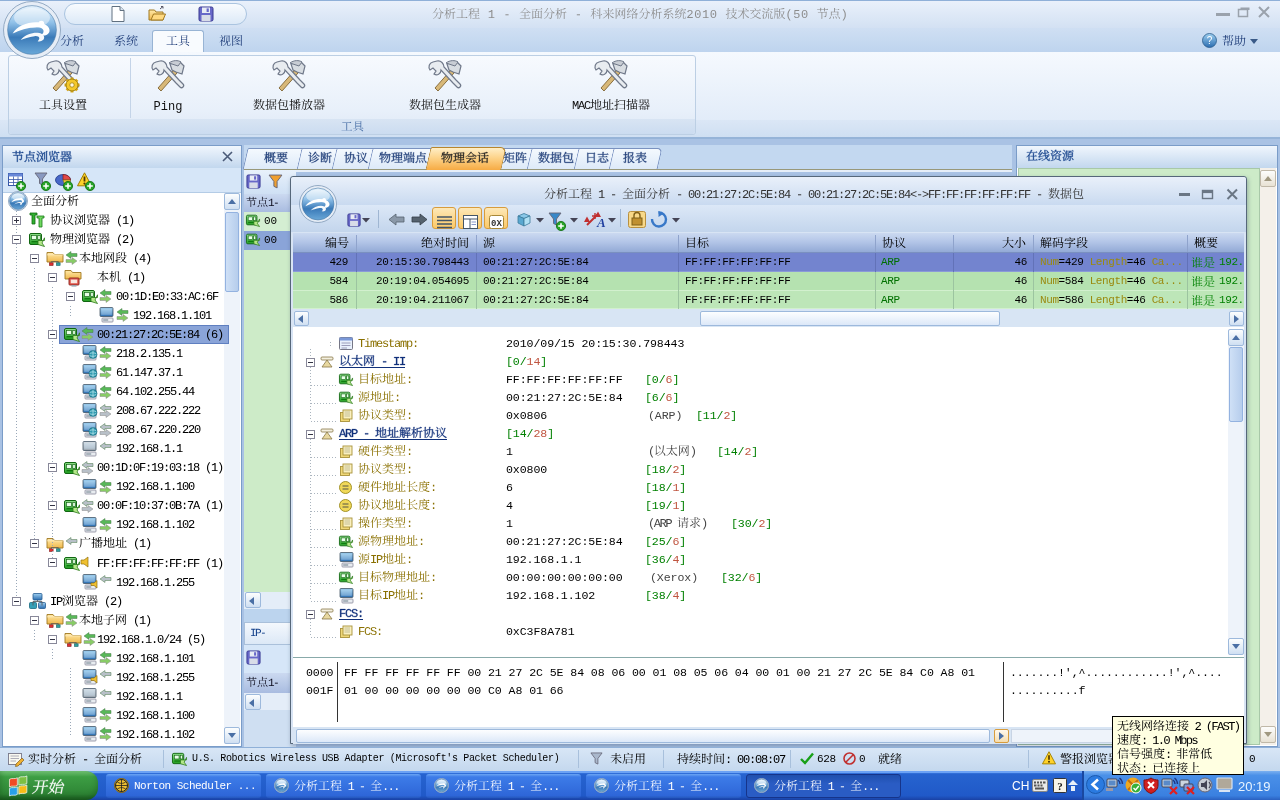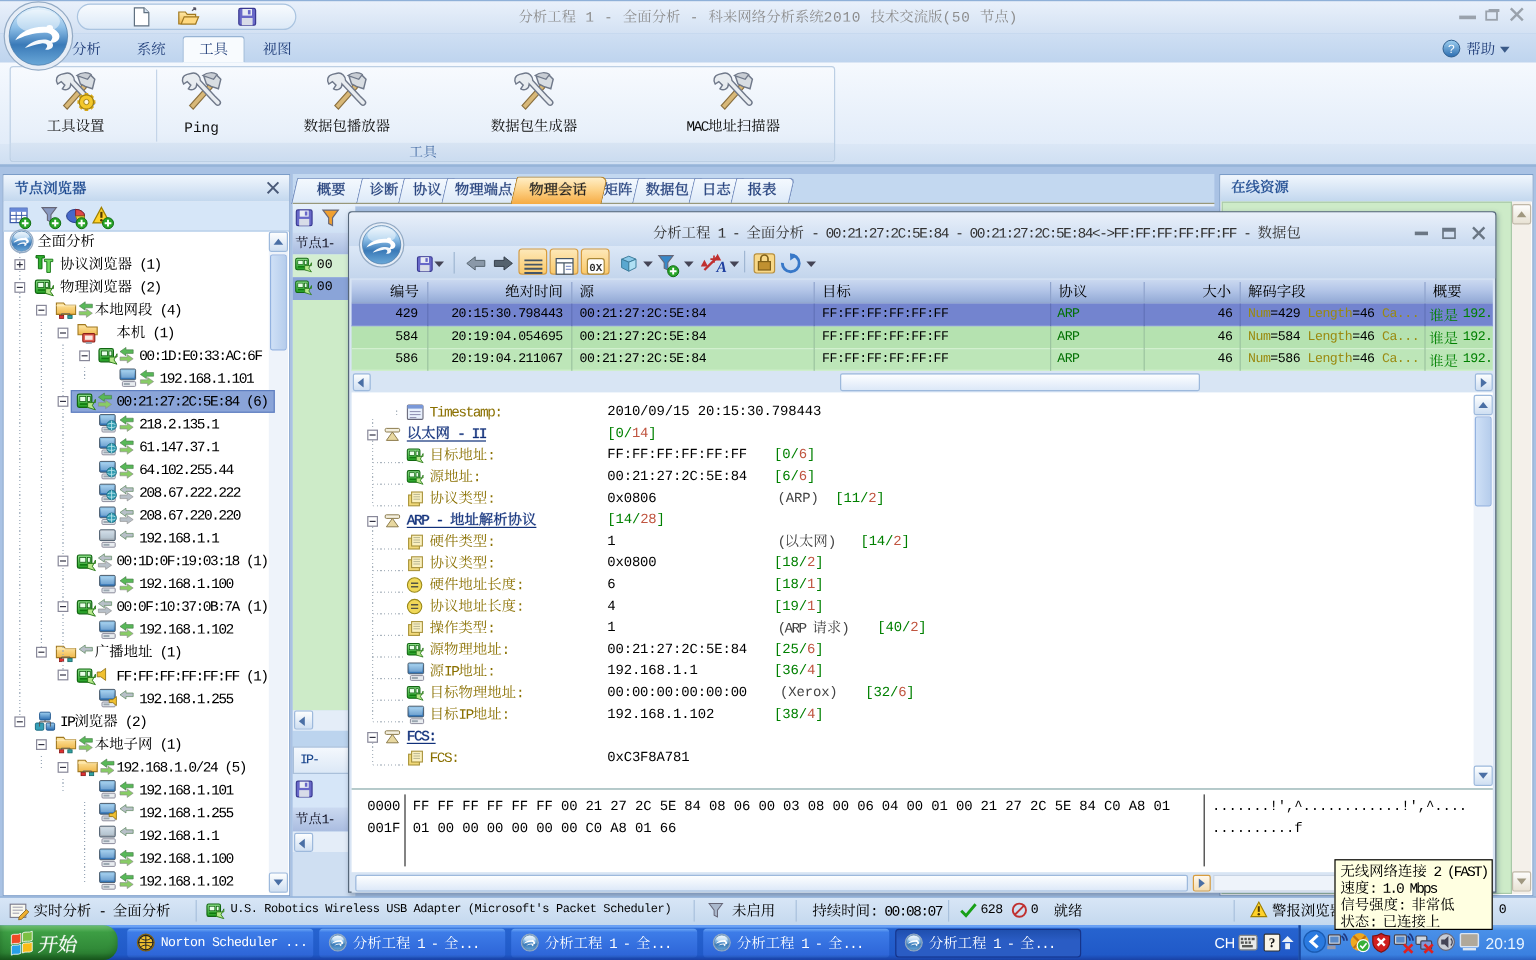--- a/index.html
+++ b/index.html
@@ -2030,21 +2030,21 @@
     <g fill="currentColor">
       <use href="#m28" x="0.0" y="11"></use>
       <use href="#m41" x="5.8" y="11"></use>
       <use href="#m52" x="11.6" y="11"></use>
       <use href="#m50" x="17.4" y="11"></use>
       <use href="#c8bf7" x="29.0" y="11"></use>
       <use href="#c6c42" x="41.0" y="11"></use>
       <use href="#m29" x="53.0" y="11"></use>
     </g>
   </svg>
-<div class="ht" style="left:731px;top:517px;color:#000;font:11.6px &quot;Liberation Mono&quot;,monospace;white-space:pre;letter-spacing:-0.1px;z-index:13;"><span style="color:#008000">[40/</span><span style="color:#c05540">2</span><span style="color:#008000">]</span></div>
+<div class="ht" style="left:731px;top:517px;color:#000;font:11.6px &quot;Liberation Mono&quot;,monospace;white-space:pre;letter-spacing:-0.1px;z-index:13;"><span style="color:#008000">[30/</span><span style="color:#c05540">2</span><span style="color:#008000">]</span></div>
 <svg class="ic" style="left:339px;top:534px;z-index:13" width="14" height="14">
     <g transform="scale(0.875)">
       <rect x="0.5" y="2.5" width="12" height="11" rx="1.5" fill="url(#grn)" stroke="#116611" stroke-width="1"></rect>
       <rect x="2.5" y="4.5" width="5" height="4" fill="#e8ffe8" stroke="#0a550a" stroke-width="0.6"></rect>
       <rect x="8.8" y="4.5" width="2.4" height="4" fill="#e8ffe8" stroke="#0a550a" stroke-width="0.6"></rect>
       <rect x="2.5" y="10" width="8" height="1.4" fill="#0f7a0f"></rect>
       <path d="M9,9.5 L15.5,9.5 L15.5,6.8 L13,12 L15.5,15.5 L9,13.5 Z" fill="#b5e88a" stroke="#2a7a1a" stroke-width="0.8"></path>
     </g>
   </svg>
 <svg class="tx" style="left:358.0px;top:534.0px;color:#8a7000;z-index:13" width="68.0" height="15.0">
@@ -2145,21 +2145,21 @@
       <use href="#m43" x="6.0" y="11"></use>
       <use href="#m53" x="12.0" y="11"></use>
       <use href="#m3a" x="18.0" y="11"></use>
     </g>
   </svg>
 <div class="ht" style="left:506px;top:625px;color:#000;font:11.6px &quot;Liberation Mono&quot;,monospace;white-space:pre;letter-spacing:-0.1px;z-index:13;">0xC3F8A781</div>
 <div class="" style="left:293px;top:657px;width:951px;height:70px;background:#fff;border-top:1px solid #8aa;z-index:11"></div>
 <div class="ht" style="left:306px;top:666px;color:#000;font:11.6px &quot;Liberation Mono&quot;,monospace;white-space:pre;letter-spacing:-0.1px;z-index:12;">0000</div>
 <div class="ht" style="left:306px;top:684px;color:#000;font:11.6px &quot;Liberation Mono&quot;,monospace;white-space:pre;letter-spacing:-0.1px;z-index:12;">001F</div>
 <div class="" style="left:337px;top:662px;width:1px;height:60px;background:#333;z-index:12"></div>
-<div class="ht" style="left:344px;top:666px;color:#000;font:11.6px &quot;Liberation Mono&quot;,monospace;white-space:pre;letter-spacing:-0.1px;z-index:12;">FF FF FF FF FF FF 00 21 27 2C 5E 84 08 06 00 03 08 00 06 04 00 01 00 21 27 2C 5E 84 C0 A8 01</div>
+<div class="ht" style="left:344px;top:666px;color:#000;font:11.6px &quot;Liberation Mono&quot;,monospace;white-space:pre;letter-spacing:-0.1px;z-index:12;">FF FF FF FF FF FF 00 21 27 2C 5E 84 08 06 00 01 08 05 06 04 00 01 00 21 27 2C 5E 84 C0 A8 01</div>
 <div class="ht" style="left:344px;top:684px;color:#000;font:11.6px &quot;Liberation Mono&quot;,monospace;white-space:pre;letter-spacing:-0.1px;z-index:12;">01 00 00 00 00 00 00 C0 A8 01 66</div>
 <div class="" style="left:1003px;top:662px;width:1px;height:60px;background:#333;z-index:12"></div>
 <div class="ht" style="left:1010px;top:666px;color:#000;font:11.6px &quot;Liberation Mono&quot;,monospace;white-space:pre;letter-spacing:-0.1px;z-index:12;">.......!',^............!',^....</div>
 <div class="ht" style="left:1010px;top:684px;color:#000;font:11.6px &quot;Liberation Mono&quot;,monospace;white-space:pre;letter-spacing:-0.1px;z-index:12;">..........f</div>
 <div class="" style="left:293px;top:727px;width:951px;height:17px;background:#d8e5f4;z-index:11"></div>
 <div class="" style="left:296px;top:729px;width:694px;height:14px;background:linear-gradient(#fdfeff,#dce8f8);border:1px solid #9db9dc;border-radius:2px;z-index:12"></div>
 <div class="" style="left:994px;top:729px;width:15px;height:14px;background:linear-gradient(#fff8ec,#f4ddb0);border:1px solid #d89c3c;border-radius:2px;z-index:12"></div>
 <svg class="ic" style="left:999px;top:732px;z-index:12" width="6" height="8">
     <path d="M0,0 L5,4 L0,8 Z" fill="#4a6fa5"></path>
   </svg>

